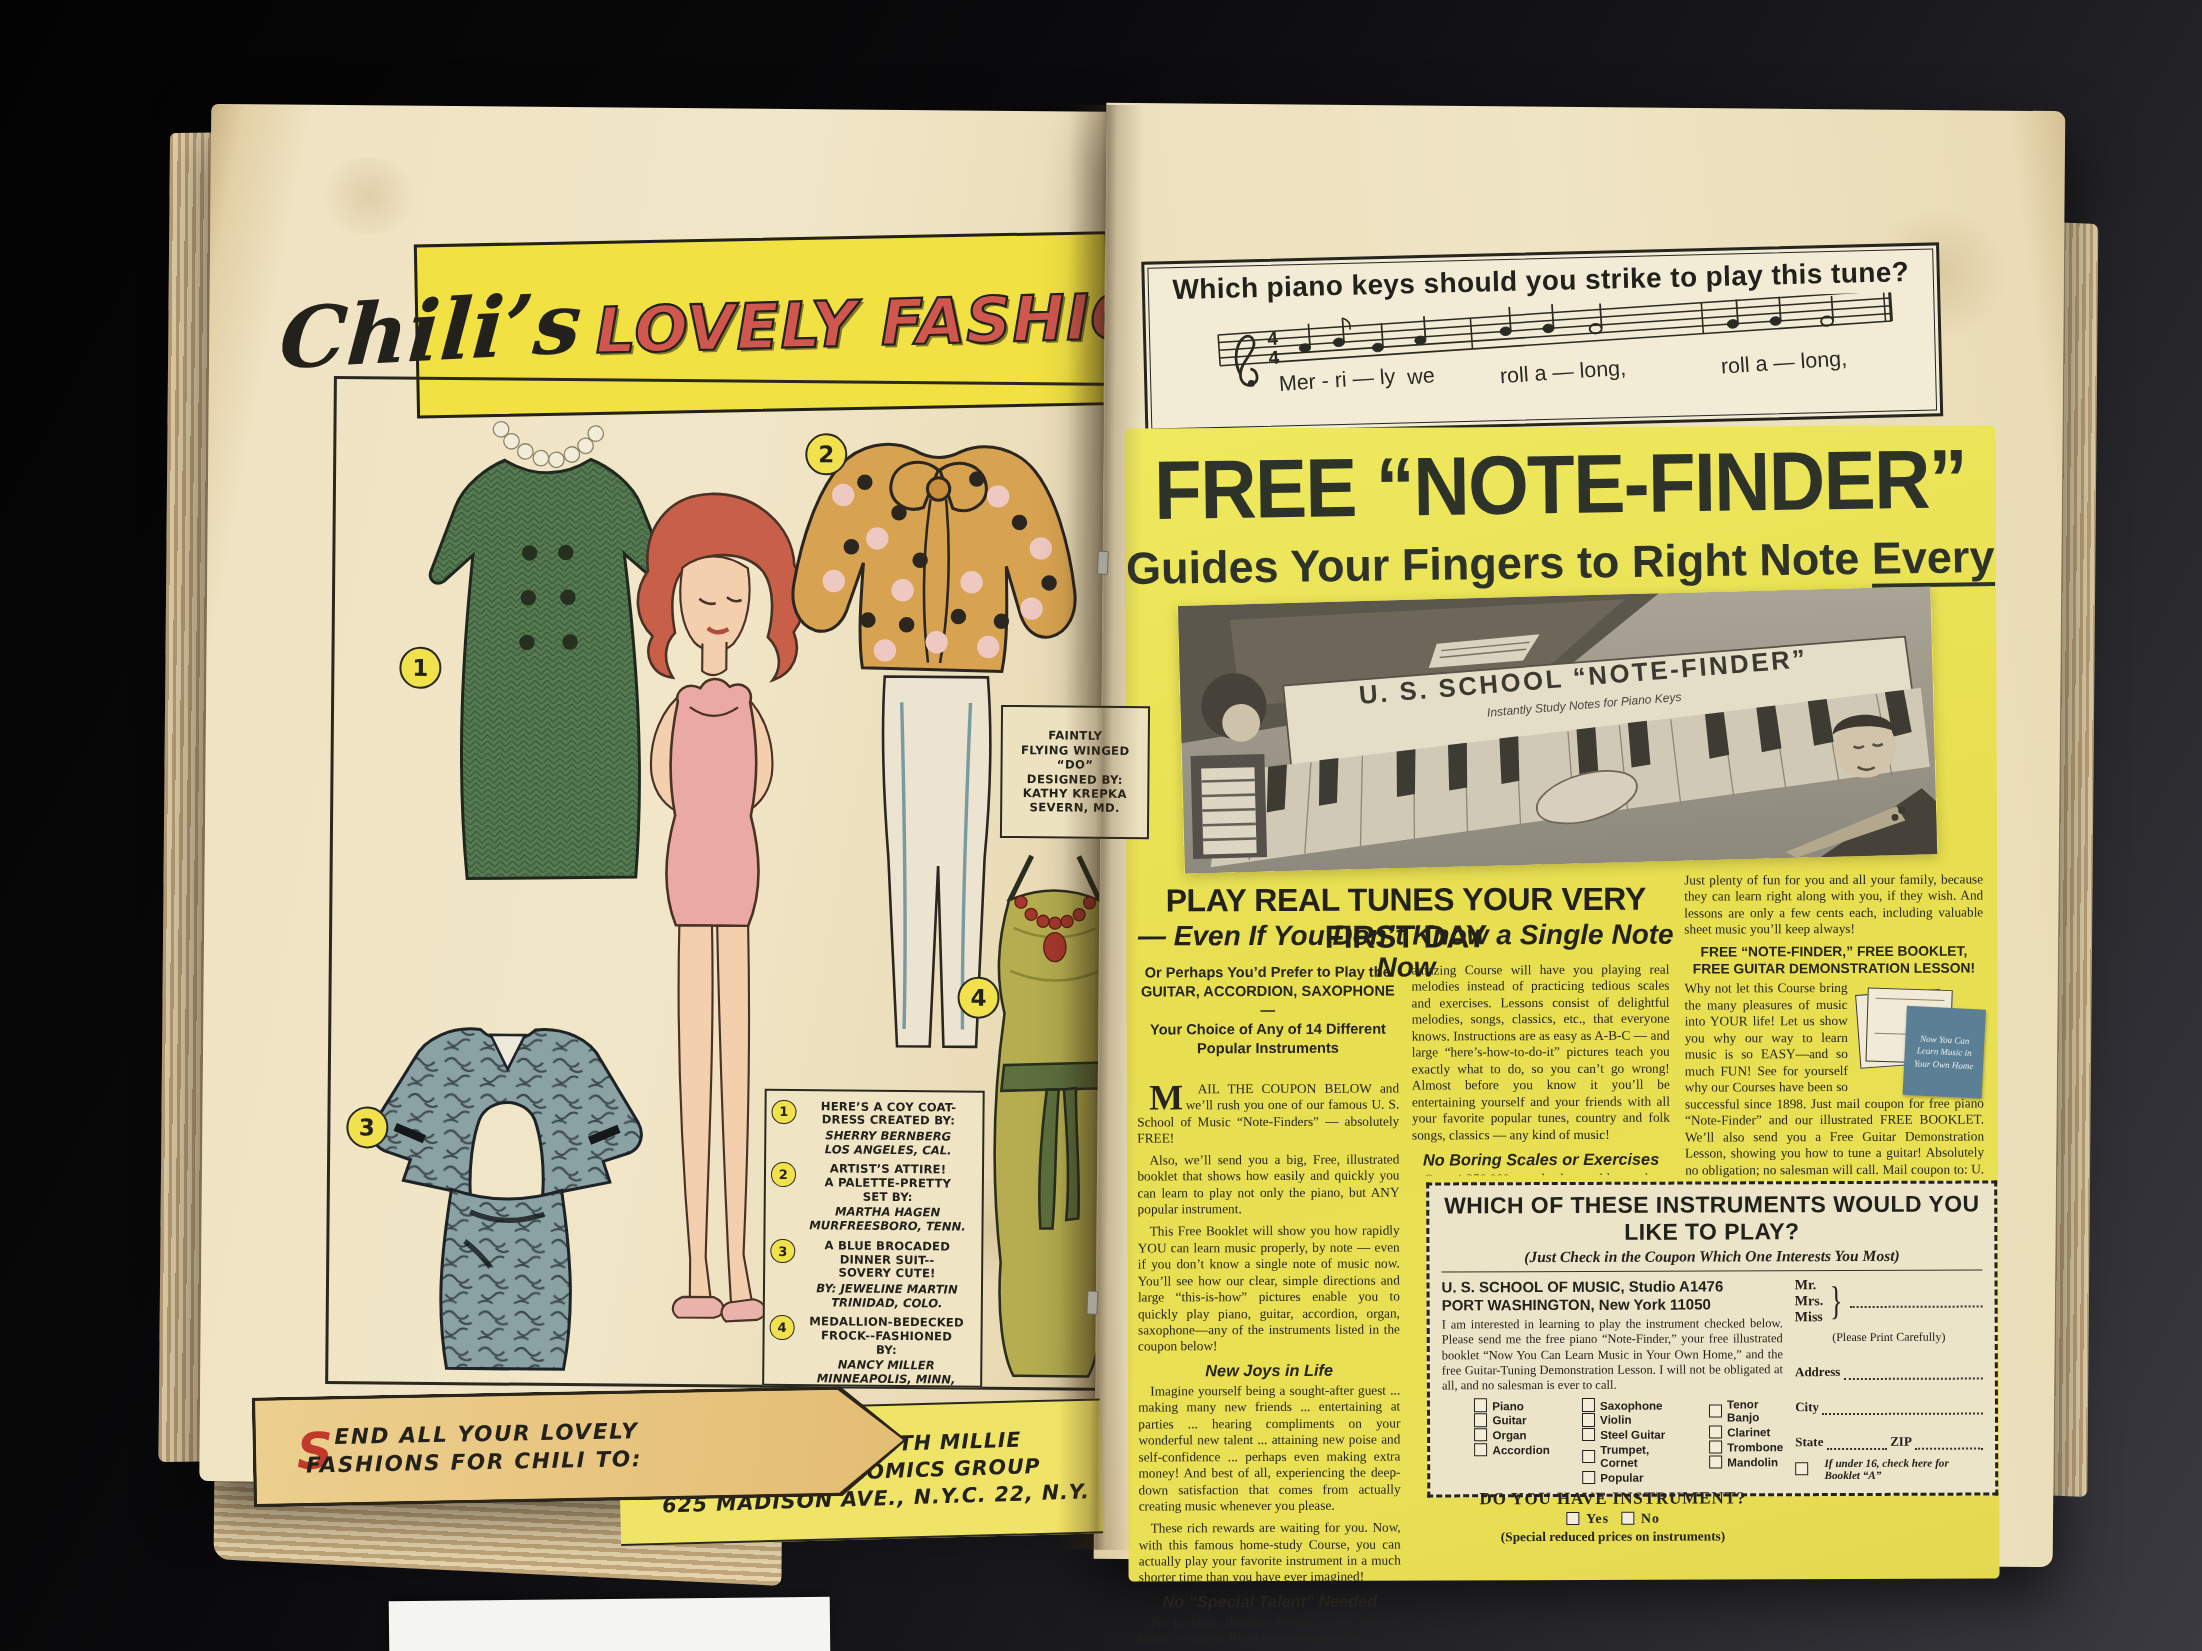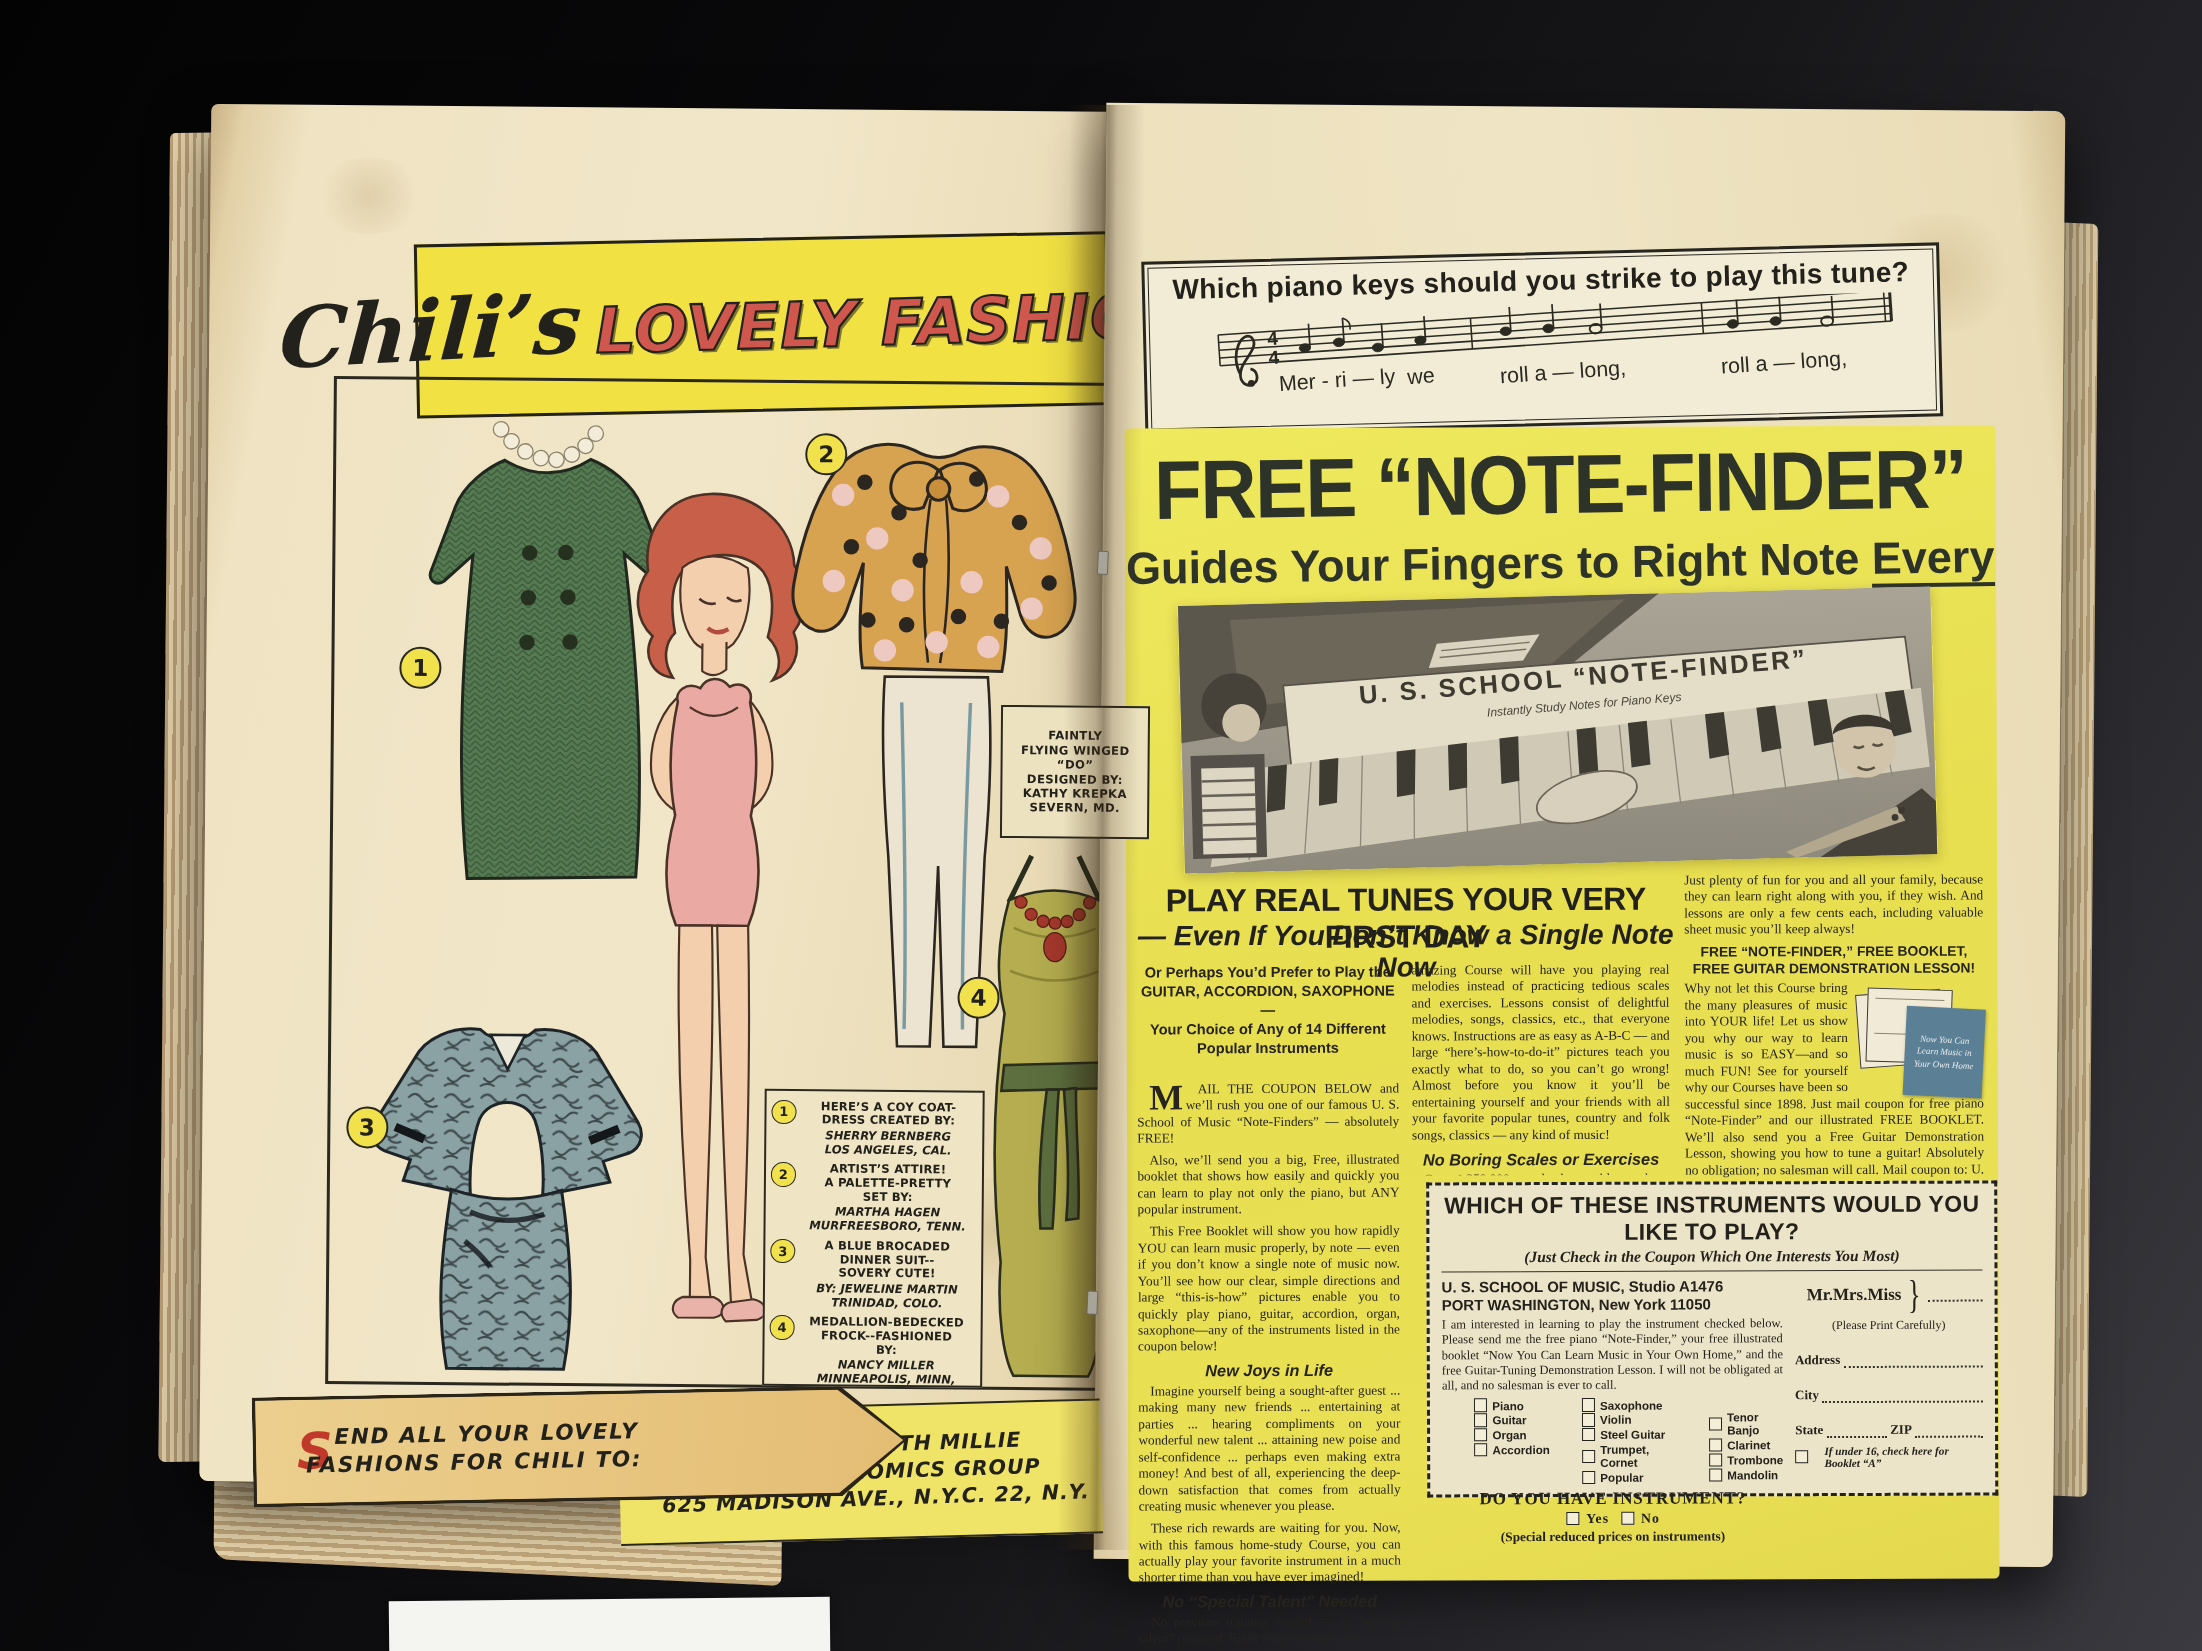--- a/index.html
+++ b/index.html
@@ -105,21 +105,21 @@
   .cp-body{font-size:12.5px;line-height:1.22;text-align:justify;margin-top:3.4px;}
   .inst-grid{display:flex;margin-top:5.2px;}
   .inst-col{display:flex;flex-direction:column;gap:1.7px;}
   .inst{display:flex;align-items:center;gap:5.2px;font-family:"Liberation Sans",sans-serif;font-weight:700;font-size:11.6px;padding-left:32px;}
   .cb{width:11.2px;height:11.2px;border:1.7px solid #23221b;background:#f4eed8;flex:0 0 11.2px;}
   .have-line{display:flex;align-items:center;justify-content:center;gap:12px;margin-top:5.2px;
     font-family:"Liberation Serif",serif;font-weight:700;font-size:17px;letter-spacing:0.9px;}
   .have-opt{display:flex;align-items:center;gap:7px;font-size:13.8px;font-weight:700;}
   .cp-special{text-align:center;font-weight:700;font-size:13.3px;margin-top:1.7px;}
   .name-row{display:flex;align-items:center;gap:3.4px;}
-  .prefixes{display:flex;flex-direction:row;font-weight:700;font-size:17px;line-height:1.15;margin-left:12px;}
+  .prefixes{display:flex;flex-direction:column;font-weight:700;font-size:14px;line-height:1.15;}
   .brace{font-size:40px;font-weight:400;transform:scaleX(.65);line-height:.9;}
   .dots{flex:1;border-bottom:2.2px dotted #33312a;height:12px;}
   .print-note{text-align:center;font-size:12px;margin-top:5px;}
   .field-row{display:flex;align-items:flex-end;gap:3.4px;margin-top:19px;font-weight:600;}
   .under16{display:flex;align-items:center;gap:16px;font-style:italic;font-weight:700;font-size:11.2px;margin-top:6.9px;}
   .whitestrip{position:absolute;left:389px;top:1599px;width:441px;height:55px;background:#f4f4f1;
     transform:rotate(-.6deg);box-shadow:0 -3.4px 12px rgba(0,0,0,.3);}
   svg text{font-family:"Liberation Sans",sans-serif;}
 </style>
 </head>
@@ -602,21 +602,21 @@
                       </div>
                     <div class="inst">
                         <span class="cb"></span>
                         <span>Trumpet, Cornet</span>
                       </div>
                     <div class="inst">
                         <span class="cb"></span>
                         <span>Popular</span>
                       </div>
                   </div>
-                  <div class="inst-col" style="flex:0 0 99px;margin-top:13px;">
+                  <div class="inst-col" style="flex:0 0 99px;">
                     <div class="inst">
                         <span class="cb"></span>
                         <span>Tenor Banjo</span>
                       </div>
                     <div class="inst">
                         <span class="cb"></span>
                         <span>Clarinet</span>
                       </div>
                     <div class="inst">
                         <span class="cb"></span>

